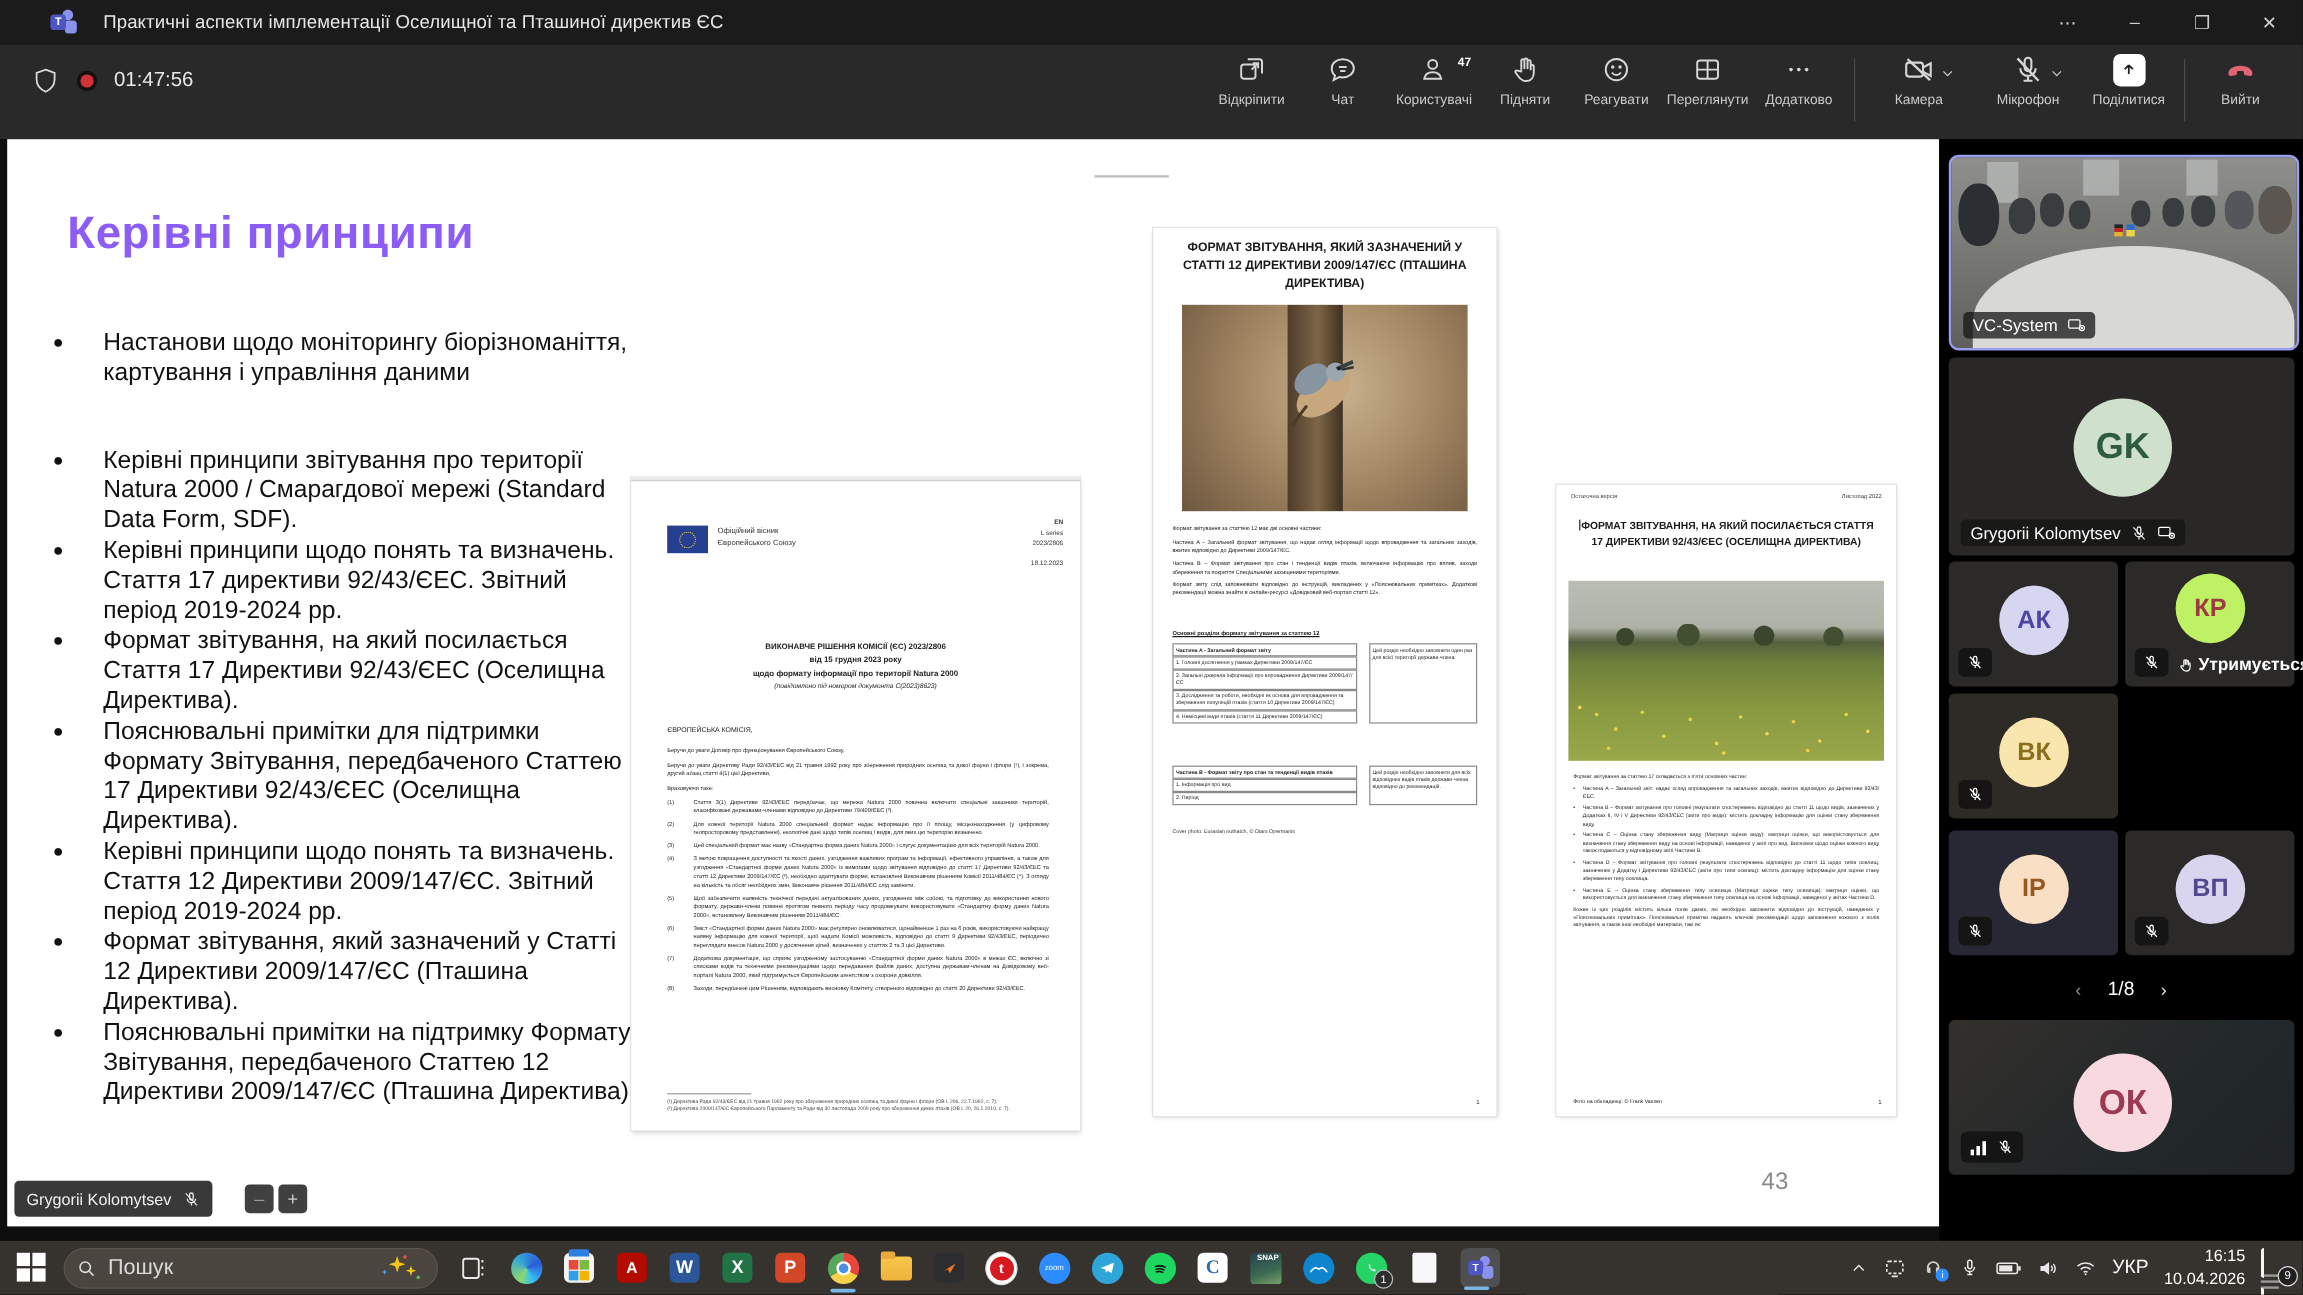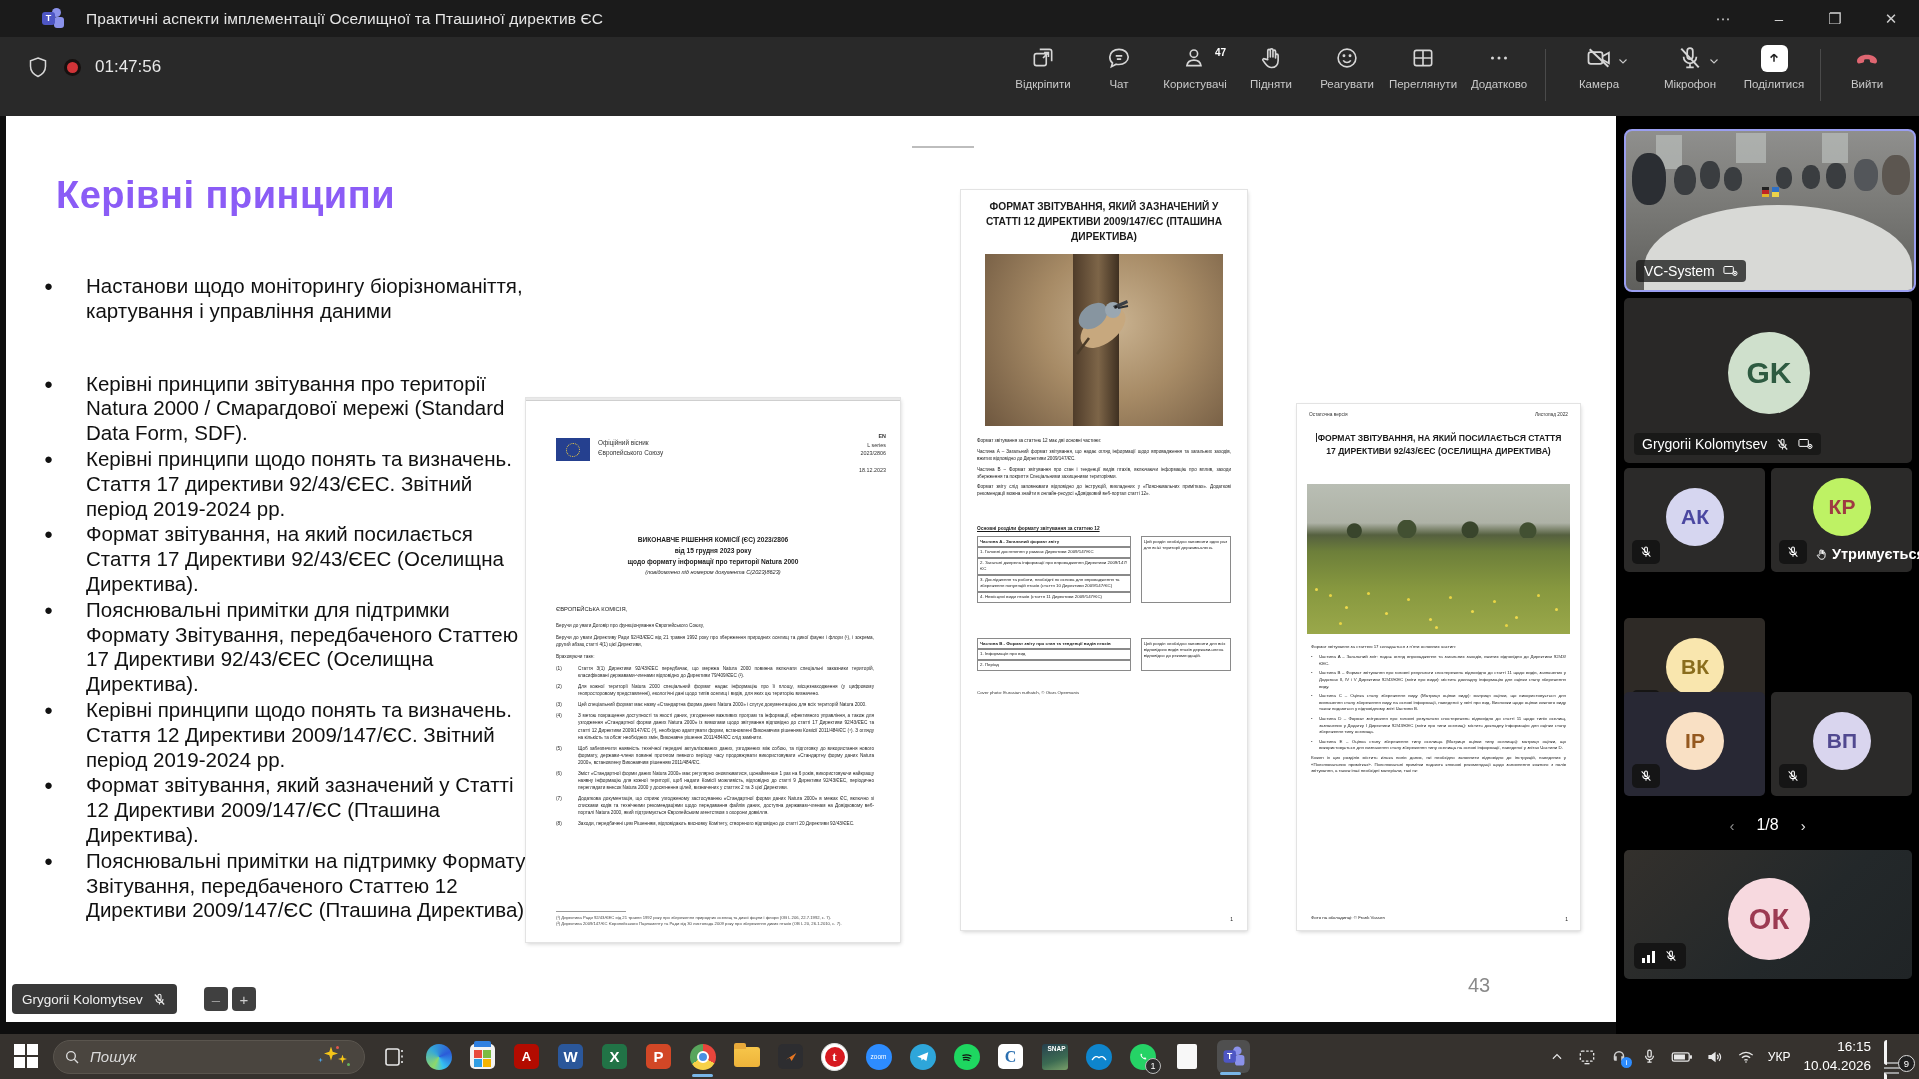--- a/index.html
+++ b/index.html
@@ -151,22 +151,22 @@
     display:flex;align-items:center;gap:8px;padding:0 8px;}
 
   
   .taskbar{position:absolute;left:0;top:1034px;width:1919px;height:45px;background:#36322e;
     display:flex;align-items:center;}
   .tb-left{display:flex;align-items:center;gap:13px;margin-left:14px;}
   .start{width:26px;height:26px;display:grid;grid-template-columns:11px 11px;grid-template-rows:11px 11px;gap:2px;}
   .start i{background:#fff;display:block;}
   .searchbox{width:290px;height:32px;border-radius:17px;background:#4a453f;border:1px solid #5a554e;
     display:flex;align-items:center;padding:0 10px;gap:8px;position:relative;}
-  .searchbox input{background:transparent;border:none;outline:none;color:#14b8a6;font-size:15px;width:150px;
-    font-family:"Liberation Sans",sans-serif;font-style:italic;}
+  .searchbox input{background:transparent;border:none;outline:none;color:#14b8a6;font-size:18px;width:150px;
+    font-family:"Liberation Sans",sans-serif;}
   .searchbox input::placeholder{color:#dadada;opacity:1;}
   .sparkles{position:absolute;right:14px;top:5px;width:34px;height:22px;}
   .sp1{position:absolute;left:8px;top:1px;width:14px;height:14px;background:#f5c518;
     clip-path:polygon(50% 0,62% 38%,100% 50%,62% 62%,50% 100%,38% 62%,0 50%,38% 38%);}
   .sp2{position:absolute;left:22px;top:9px;width:9px;height:9px;background:#f5c518;
     clip-path:polygon(50% 0,62% 38%,100% 50%,62% 62%,50% 100%,38% 62%,0 50%,38% 38%);}
   .spd1{position:absolute;left:2px;top:12px;width:5px;height:5px;background:#4da3e8;
     clip-path:polygon(50% 0,62% 38%,100% 50%,62% 62%,50% 100%,38% 62%,0 50%,38% 38%);}
   .spd2{position:absolute;left:20px;top:0;width:3px;height:3px;border-radius:50%;background:#e2574c;}
   .spd3{position:absolute;left:31px;top:17px;width:3px;height:3px;border-radius:50%;background:#67b15c;}
@@ -182,21 +182,21 @@
   .chrome::after{content:"";position:absolute;left:7px;top:7px;width:12px;height:12px;border-radius:50%;
     background:#4a90e2;border:2.5px solid #fff;box-sizing:border-box;}
   .folder{width:26px;height:20px;position:relative;background:linear-gradient(180deg,#f7c64a,#eeb33a);border-radius:3px;}
   .folder::before{content:"";position:absolute;left:0;top:-4px;width:12px;height:6px;background:#e8a93a;border-radius:2px 2px 0 0;}
   .teams-app{width:33px;height:33px;border-radius:6px;background:#4f4f4f;display:flex;align-items:center;justify-content:center;}
   .snapimg{width:26px;height:26px;border-radius:3px;background:linear-gradient(160deg,#27404f,#3c6b52 60%,#7aa06a);
     color:#fff;font-size:6.5px;font-weight:bold;display:flex;justify-content:flex-end;padding:1px 2px 0 0;box-sizing:border-box;}
   .badge-num{position:absolute;right:-5px;bottom:-4px;width:14px;height:14px;border-radius:50%;background:#2d2d2d;
     border:1px solid #bbb;color:#fff;font-size:9px;display:flex;align-items:center;justify-content:center;}
   .tray{margin-left:auto;display:flex;align-items:center;gap:13px;margin-right:10px;color:#fff;}
-  .tray .lang{font-size:12px;}
+  .tray .lang{font-size:16px;}
   .clock{text-align:right;font-size:13.5px;line-height:1.35;}
   .notif{position:relative;width:25px;height:25px;}
   .notif .paper{width:22px;height:24px;background:#f5f5f5;border-radius:3px;padding:4px 3px;box-sizing:border-box;}
   .notif .paper i{display:block;height:2px;background:#9a9a9a;margin-bottom:3px;}
   .notif .n9{position:absolute;right:-6px;bottom:-3px;width:15px;height:15px;border-radius:50%;background:#1f1f1f;
     border:1px solid #ddd;color:#fff;font-size:9.5px;display:flex;align-items:center;justify-content:center;}
 </style>
 </head>
 <body>
 
@@ -623,21 +623,21 @@
             <path d="M4.5 4l15 16"></path>
           </svg>
       </div>
       <div class="kr-status">
         <svg width="13" height="13" viewBox="0 0 24 24" fill="none" stroke="#fff" stroke-width="1.8">
           <path d="M9 12V5.2a1.2 1.2 0 012.4 0V11m0-6.3a1.2 1.2 0 012.4 0V11m0-5.1a1.2 1.2 0 012.4 0V12m0-2.4a1.2 1.2 0 012.4 0v4.8c0 3.8-2.4 6.4-6 6.4-2.8 0-4.2-1.3-6.1-3.9l-1.9-2.7c-.6-.9.5-2 1.5-1.4L9 13.5"></path>
           </svg>
         <span>Утримується</span>
       </div>
     </div>
-    <div class="grid-tile" style="left:8px;top:462px;background:#2e2a26;margin-top:40px;">
+    <div class="grid-tile" style="left:8px;top:462px;background:#2e2a26;">
       <div class="avatar grid-avatar" style="background: rgb(249, 230, 174); color: rgb(138, 109, 29);">ВК</div>
       <div class="mic-badge">
         <svg width="14" height="14" viewBox="0 0 24 24" fill="none" stroke="#fff" stroke-width="1.8">
             <rect x="9.6" y="3.5" width="4.8" height="9.5" rx="2.4"></rect>
             <path d="M6.5 11a5.5 5.5 0 0011 0M12 16.5V20"></path>
             <path d="M4.5 4l15 16"></path>
           </svg>
       </div>
     </div>
     <div class="grid-tile" style="left:155px;top:576px;">

